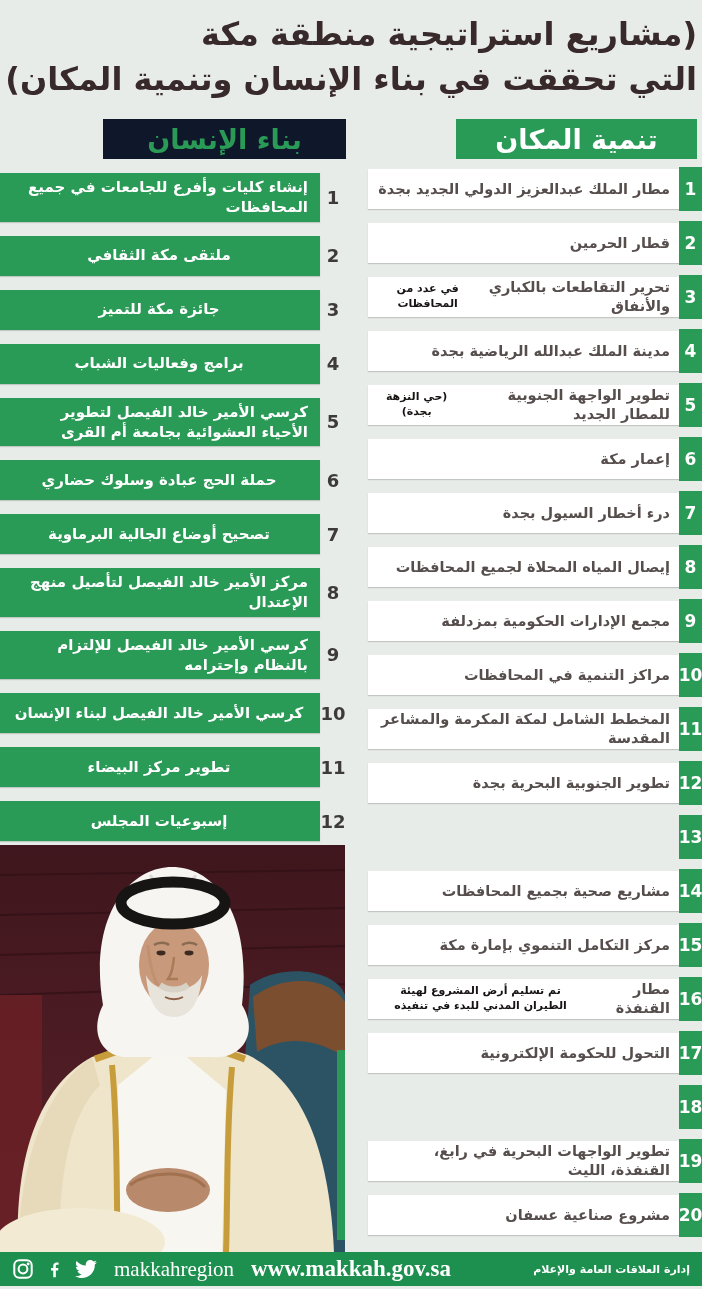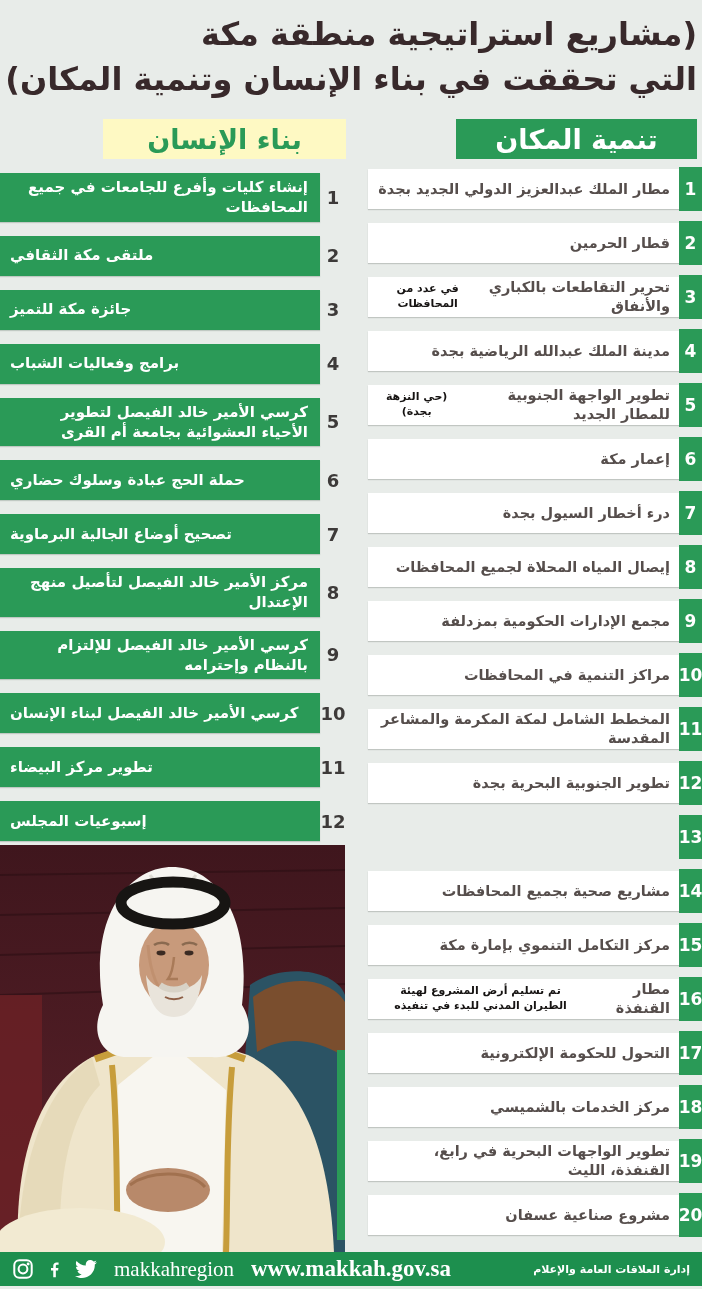--- a/index.html
+++ b/index.html
@@ -14,21 +14,21 @@
     direction:rtl; text-align:right; padding-right:5px;
     font-size:32px; font-weight:bold; color:#38292b; line-height:45px;
   }
   
   .hdr {
     position:absolute; top:119px; height:40px;
     display:flex; align-items:center; justify-content:center;
     direction:rtl; font-size:27px; font-weight:bold;
   }
   .hdr-place { right:5px; width:241px; background:#2a9a57; color:#ffffff; }
-  .hdr-human { left:103px; width:243px; background:#fef9c3; color:#2a9a57; }
+  .hdr-human { left:103px; width:243px; background:#0f172a; color:#2a9a57; }
   
   .place-list {
     position:absolute; top:167px; right:0; width:350px;
     display:flex; flex-direction:column; gap:10px;
   }
   .p-row { display:flex; align-items:center; min-height:44px; padding-left:16px; }
   .p-tab {
     width:23px; height:44px; background:#2a9a57; color:#fff;
     display:flex; align-items:center; justify-content:center;
     font-size:17px; font-weight:bold; flex:0 0 23px;
@@ -50,21 +50,21 @@
     position:absolute; top:173px; left:0; width:346px;
     display:flex; flex-direction:column; gap:14px;
   }
   .h-row { display:flex; align-items:stretch; min-height:40px; }
   .h-num {
     width:26px; flex:0 0 26px; display:flex; align-items:center; justify-content:center;
     font-size:18px; font-weight:bold; color:#3d3a39;
   }
   .h-bar {
     flex:1; background:#2a9a57; color:#ffffff;
-    display:flex; align-items:center; justify-content:flex-end;
+    display:flex; align-items:center; justify-content:center;
     padding:4px 12px 4px 10px;
     font-size:15px; font-weight:bold; line-height:1.35;
     box-shadow:0 1px 1px rgba(100,120,108,.3);
   }
   
   .photo { position:absolute; left:0; top:845px; width:345px; height:408px; }
   .photo svg { display:block; }
   
   .footer {
     position:absolute; left:0; right:0; bottom:3px; height:34px;
@@ -226,24 +226,20 @@
       <div class="p-row" dir="rtl">
         <div class="p-tab">17</div>
         <div class="p-bar">
           <span class="p-text">التحول للحكومة الإلكترونية</span>
 
         </div>
       </div>
 
       <div class="p-row" dir="rtl">
         <div class="p-tab">18</div>
-        <div class="p-bar">
-          <span class="p-text">مركز الخدمات بالشميسي</span>
-
-        </div>
       </div>
 
       <div class="p-row" dir="rtl">
         <div class="p-tab">19</div>
         <div class="p-bar">
           <span class="p-text">تطوير الواجهات البحرية في رابغ، القنفذة، الليث</span>
 
         </div>
       </div>
 

